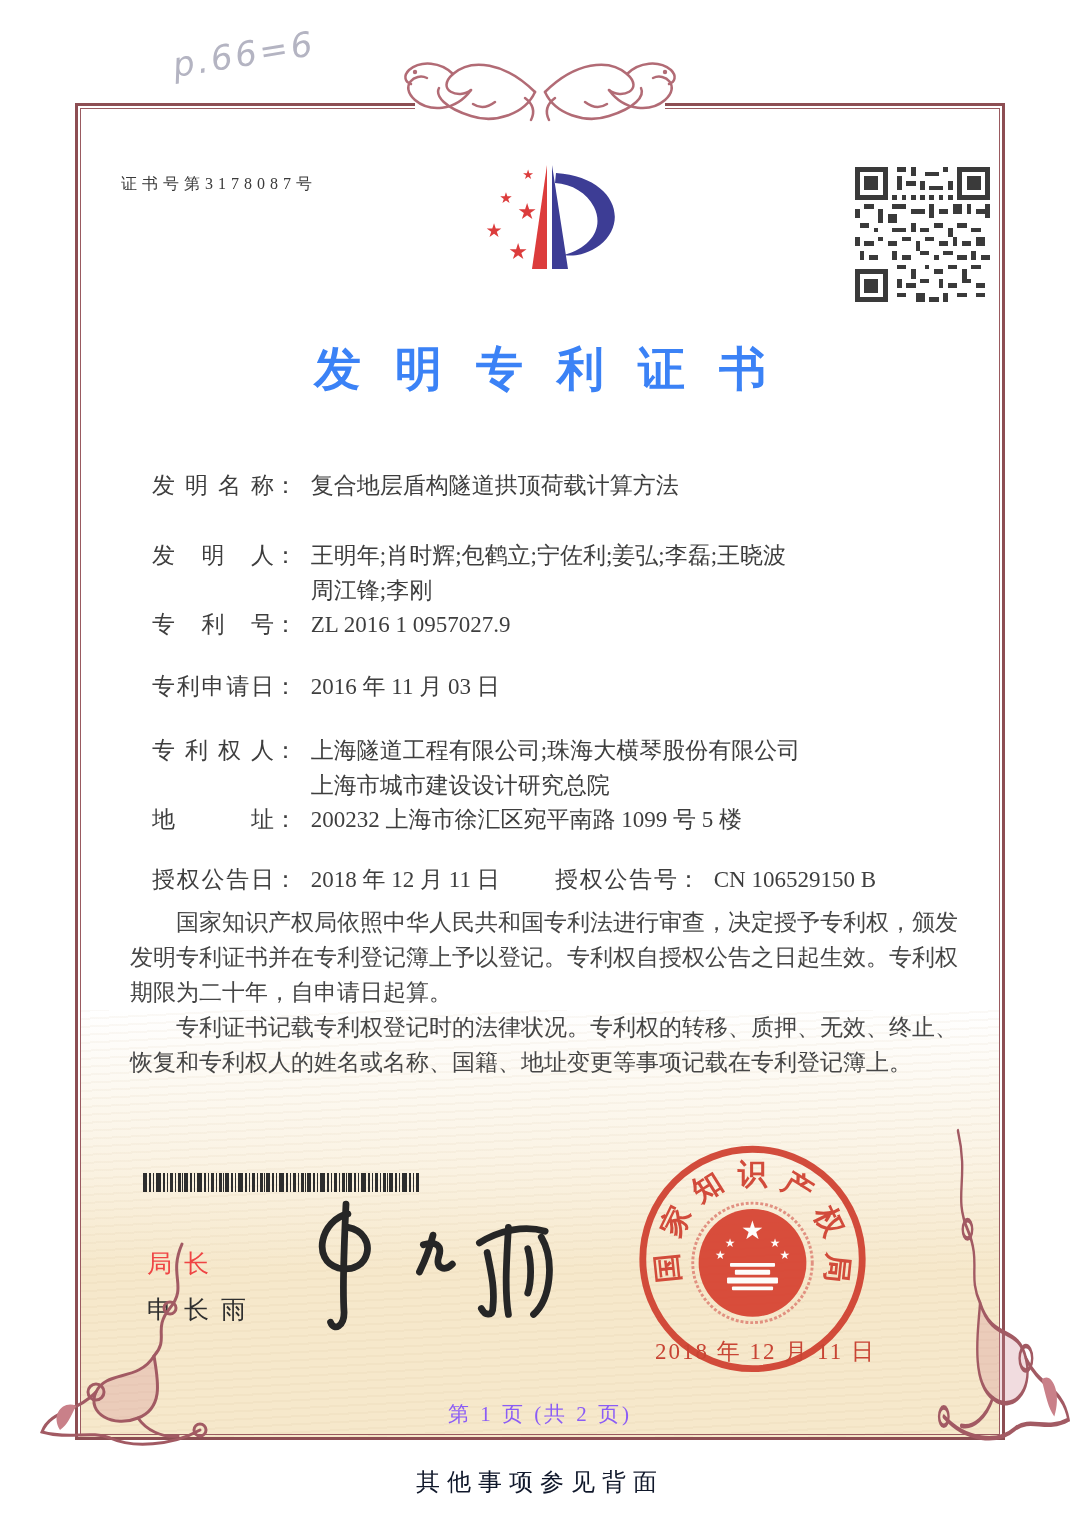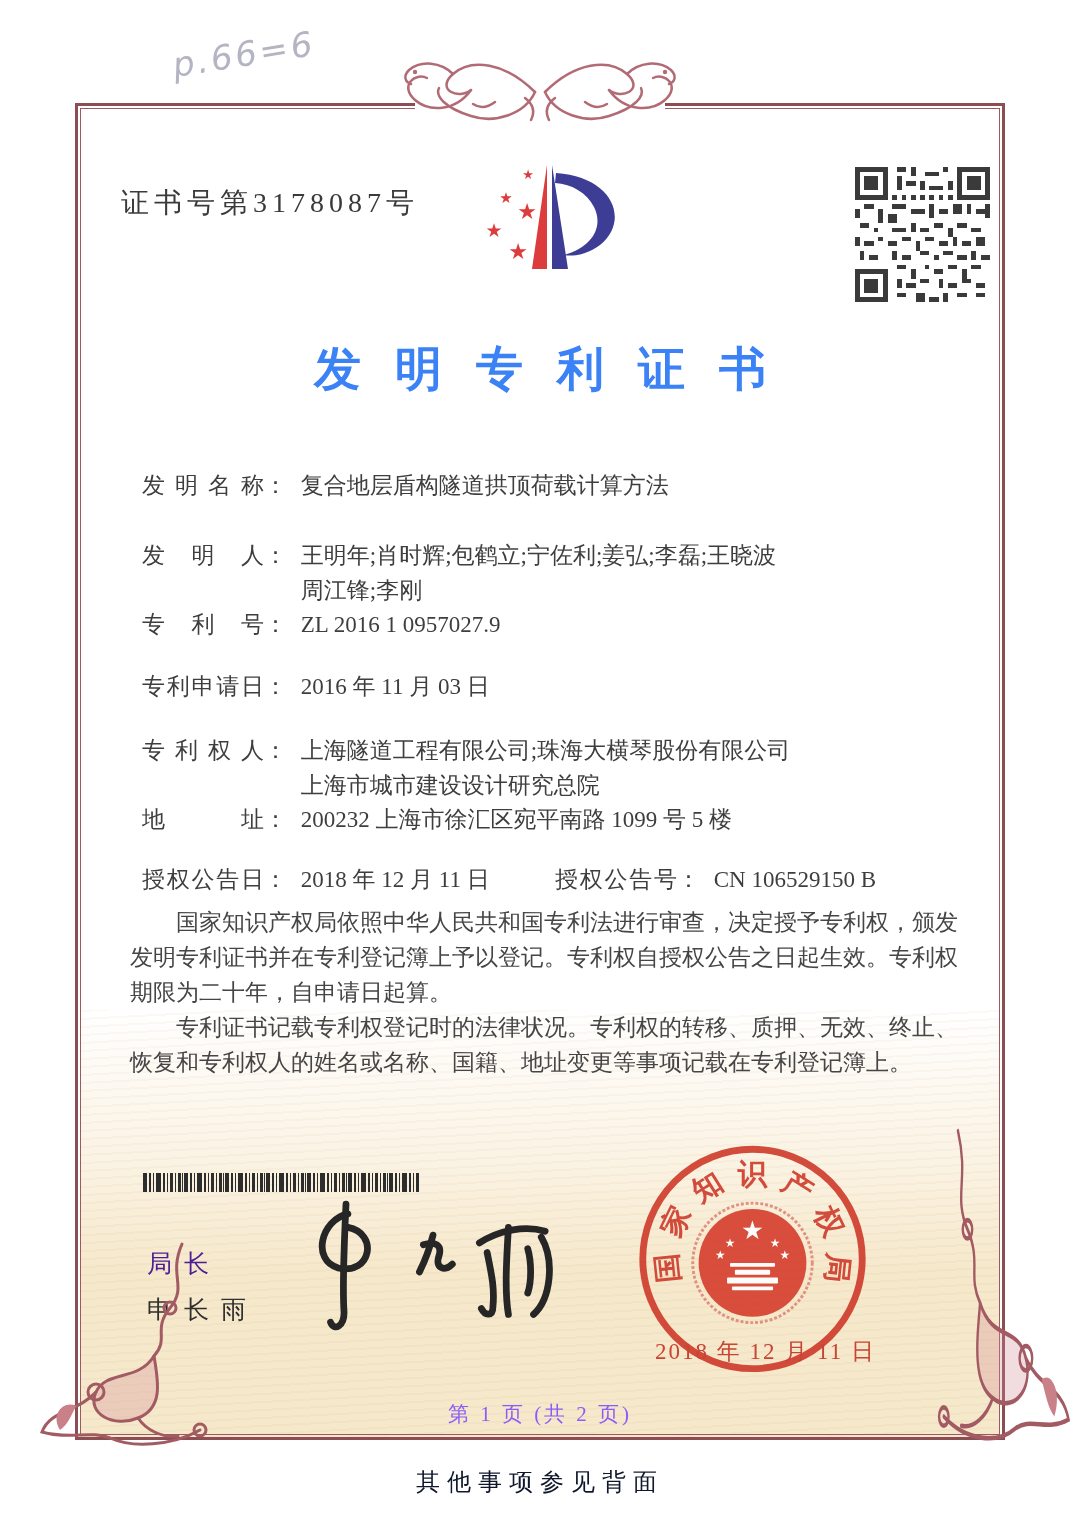--- a/index.html
+++ b/index.html
@@ -32,47 +32,47 @@
     position:absolute;left:80px;top:1010px;width:920px;height:427px;
     background:
       repeating-linear-gradient(177deg, rgba(168,134,84,0.05) 0 2px, rgba(0,0,0,0) 2px 8px),
       linear-gradient(180deg, rgba(247,233,205,0) 0px, rgba(247,233,205,0.55) 150px, #f6e8cb 260px, #f6e8cb 100%);
     z-index:0;
   }
   .content{position:absolute;inset:0;z-index:2;}
   .ornament{position:absolute;z-index:3;pointer-events:none;}
 
   .cert-no{
-    position:absolute;left:121px;top:184px;
-    font-size:28px;letter-spacing:5px;color:#3a3a3a;
+    position:absolute;left:121px;top:174px;
+    font-size:16px;letter-spacing:5px;color:#3a3a3a;
   }
   .logo{position:absolute;left:452px;top:143px;}
   .qr{position:absolute;left:855px;top:167px;}
 
   .doc-title{
     position:absolute;left:0;top:338px;width:100%;
     text-align:center;font-size:47px;font-weight:bold;color:#3b82f6;
     letter-spacing:34px;text-indent:34px;
   }
 
-  .row{position:absolute;left:142px;font-size:23px;line-height:35px;color:#3e3e3e;white-space:nowrap;}
+  .row{position:absolute;left:152px;font-size:23px;line-height:35px;color:#3e3e3e;white-space:nowrap;}
   .lbl{display:inline-block;width:122px;text-align:justify;text-align-last:justify;-moz-text-align-last:justify;vertical-align:top;}
   .colon{display:inline-block;vertical-align:top;}
   .val{display:inline-block;vertical-align:top;margin-left:8px;}
   .val .l2{display:block;}
 
   .para{
     position:absolute;left:130px;width:828px;
     font-size:23px;line-height:35px;text-align:justify;
     text-indent:2em;color:#454545;margin:0;
   }
 
   .barcode{position:absolute;left:143px;top:1173px;}
 
-  .sig-title{position:absolute;left:147px;top:1247px;font-size:25px;letter-spacing:12px;color:#4c1d95;font-family:"Liberation Sans","DejaVu Sans",sans-serif;}
+  .sig-title{position:absolute;left:147px;top:1247px;font-size:25px;letter-spacing:12px;color:#ef4444;font-family:"Liberation Sans","DejaVu Sans",sans-serif;}
   .sig-name{position:absolute;left:147px;top:1293px;font-size:25px;letter-spacing:12px;color:#2f2f2f;font-family:"Liberation Sans","DejaVu Sans",sans-serif;}
   .signature{position:absolute;left:288px;top:1198px;}
 
   .seal{position:absolute;left:633px;top:1135px;}
   .seal-date{
     position:absolute;left:655px;top:1336px;width:200px;
     font-size:23px;letter-spacing:2px;color:#c84434;white-space:nowrap;
   }
 
   .page-num{

